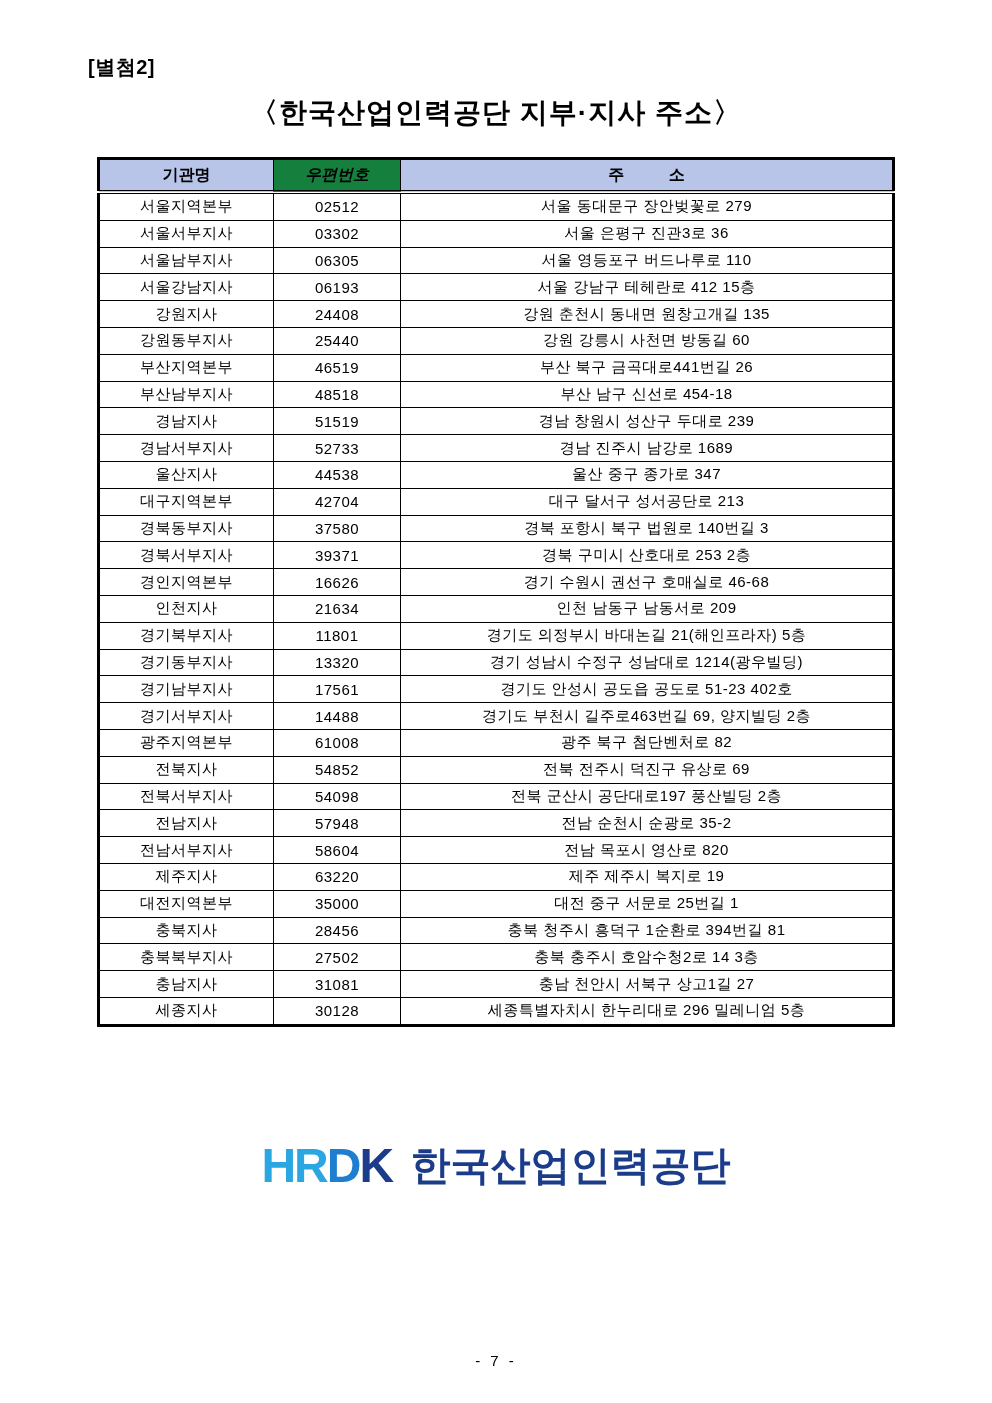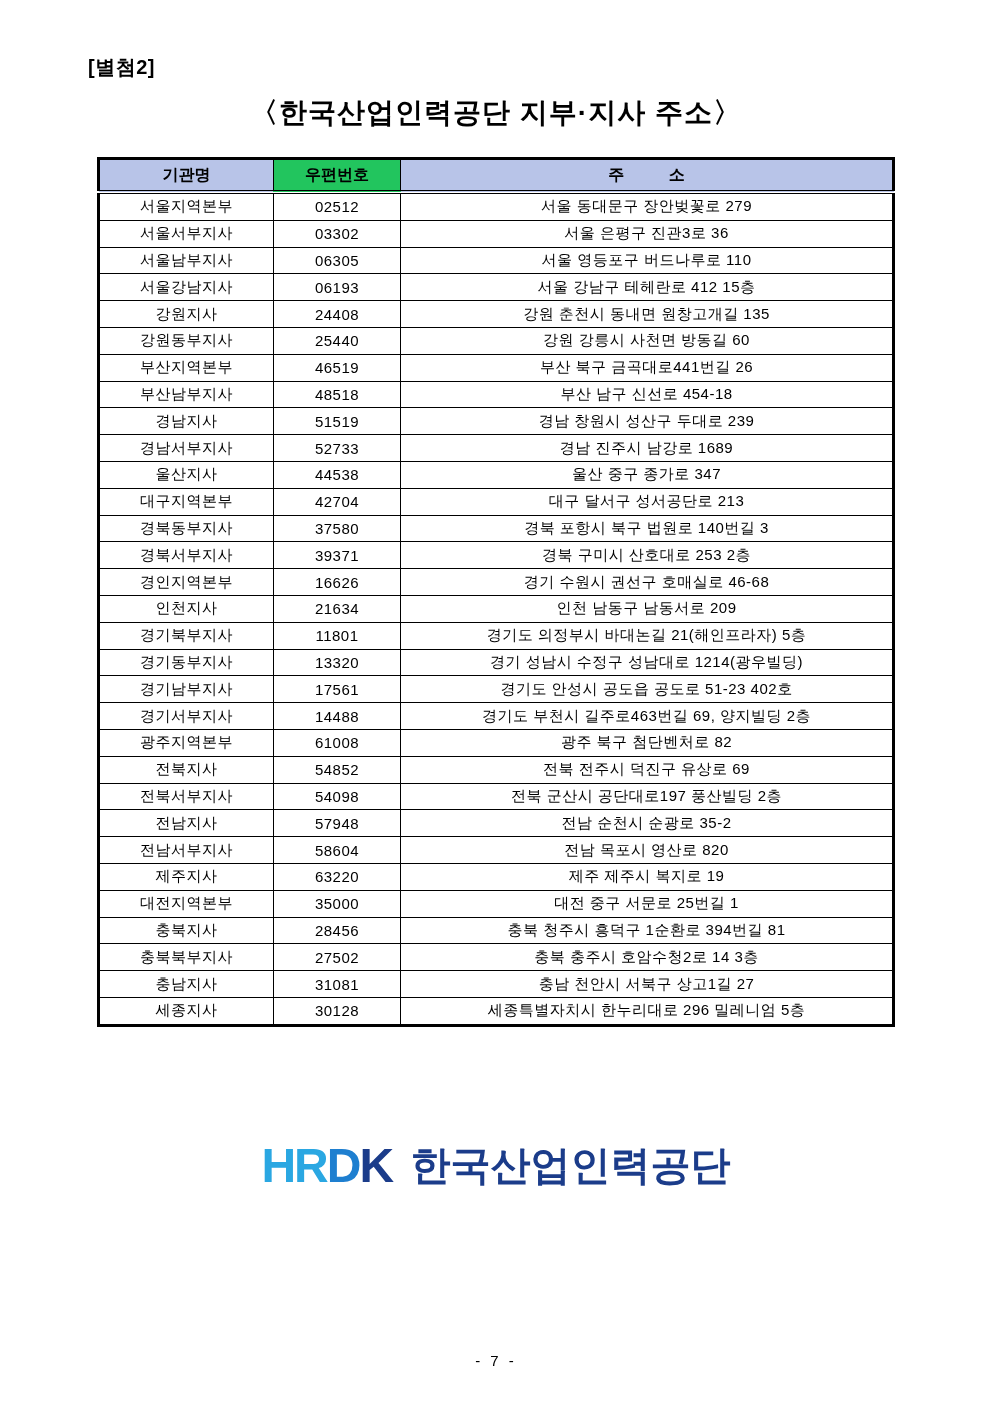--- a/index.html
+++ b/index.html
@@ -114,21 +114,21 @@
 
   <table class="addr-table">
     <colgroup>
       <col class="c-org">
       <col class="c-postal">
       <col class="c-address">
     </colgroup>
     <thead>
       <tr>
         <th style="background: rgb(184, 196, 232);">기관명</th>
-        <th style="background: #22c55e;">우편번호</th>
+        <th style="background: #15803d; font-style: italic;">우편번호</th>
         <th style="background: rgb(184, 196, 232);">주          소</th>
       </tr>
     </thead>
     <tbody>
         <tr>
           <td>서울지역본부</td>
           <td>02512</td>
           <td>서울 동대문구 장안벚꽃로 279</td>
         </tr>
         <tr>

